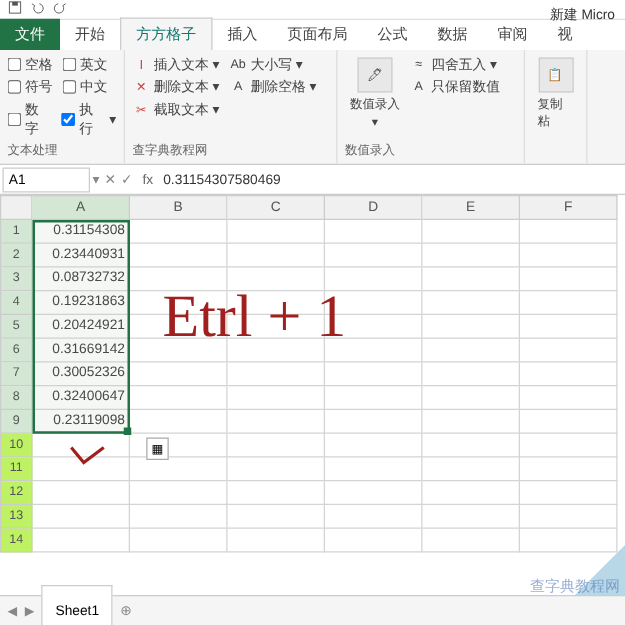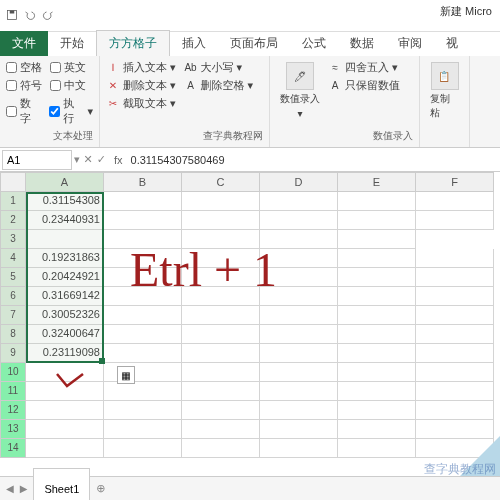--- a/index.html
+++ b/index.html
@@ -1,46 +1,46 @@
 <!DOCTYPE html>
 <html><head>
 <meta charset="utf-8">
 <style>
 *{box-sizing:border-box;margin:0;padding:0;font-family:"Microsoft YaHei",SimSun,sans-serif}
 body{width:500px;height:500px;background:#fff;font-size:11px;overflow:hidden;position:relative}
-.qat{height:32px;background:#fff;border-bottom:1px solid #ddd;display:flex;align-items:center;padding:0 6px;gap:6px}
+.qat{height:16px;background:#fff;border-bottom:1px solid #ddd;display:flex;align-items:center;padding:0 6px;gap:6px}
 .qat svg{width:12px;height:12px}
 .title{position:absolute;right:8px;top:4px;font-size:11px;color:#333}
 .tabs{height:24px;display:flex;align-items:flex-end;background:#fff}
 .tab{padding:4px 12px;font-size:12px;color:#444;cursor:pointer}
 .tab.file{background:#217346;color:#fff}
 .tab.active{background:#f5f5f5;border:1px solid #ccc;border-bottom:none;color:#0f766e}
 .ribbon{height:92px;background:#f5f5f5;border-bottom:1px solid #ccc;display:flex}
 .group{border-right:1px solid #ddd;padding:4px 6px;display:flex;flex-direction:column;justify-content:space-between}
-.group-label{text-align:right;font-size:10px;color:#666;padding-top:2px}
+.group-label{text-align:left;font-size:10px;color:#666;padding-top:2px}
 .g1-items{display:flex;flex-direction:column;gap:3px}
 .chk{display:flex;align-items:center;gap:3px;font-size:11px;color:#444}
 .chk input{width:11px;height:11px}
 .g2-items,.g3-items{display:flex;flex-direction:column;gap:3px}
 .ritem{display:flex;align-items:center;gap:3px;font-size:11px;color:#444;white-space:nowrap}
 .ico{width:14px;height:14px;display:inline-flex;align-items:center;justify-content:center;font-size:10px}
 .bigbtn{display:flex;flex-direction:column;align-items:center;gap:2px;padding:2px 4px;font-size:10px;color:#444}
 .bigico{width:28px;height:28px;background:#e8e8e8;border:1px solid #ccc;display:flex;align-items:center;justify-content:center}
 .namebox{height:24px;display:flex;align-items:center;border-bottom:1px solid #ccc}
 .nb{width:70px;border:1px solid #ccc;height:20px;margin:2px;padding:0 4px;font-size:11px;display:flex;align-items:center;background:#fff}
 .fx-btns{display:flex;gap:4px;padding:0 4px;color:#888}
 .fx{font-size:11px;color:#666;padding:0 4px}
 .fv{flex:1;font-size:11px;padding:0 4px;color:#333}
 .grid{position:relative;width:100%;height:336px;overflow:hidden}
 .colhdr{display:flex;height:20px}
 .corner{width:26px;height:20px;background:#f0f0f0;border:1px solid #ccc}
 .ch{width:78px;height:20px;background:#f0f0f0;border:1px solid #ccc;border-left:none;text-align:center;font-size:11px;color:#555;line-height:18px}
 .ch.sel{background:#d4e6d4}
 .row{display:flex;height:19px}
-.rh{width:26px;height:19px;background:#86efac;border:1px solid #ccc;border-top:none;text-align:center;font-size:10px;color:#555;line-height:17px}
+.rh{width:26px;height:19px;background:#bef264;border:1px solid #ccc;border-top:none;text-align:center;font-size:10px;color:#555;line-height:17px}
 .rh.sel{background:#d4e6d4}
 .cell{width:78px;height:19px;border-right:1px solid #d4d4d4;border-bottom:1px solid #d4d4d4;font-size:11px;padding:0 3px;line-height:17px;text-align:right;color:#333}
 .sel-range{position:absolute;left:26px;top:20px;width:78px;height:171px;border:2px solid #217346;pointer-events:none;background:rgba(180,200,180,0.15)}
 .sel-handle{position:absolute;width:6px;height:6px;background:#217346;right:-3px;bottom:-3px}
 .qa-btn{position:absolute;left:117px;top:194px;width:18px;height:18px;border:1px solid #aaa;background:#fff;display:flex;align-items:center;justify-content:center;font-size:10px}
 .ann{position:absolute;pointer-events:none}
 .ann-text{left:130px;top:70px;font-size:48px;color:#a02020;font-family:cursive;font-weight:normal}
 .ann-check{left:55px;top:200px}
 .sheets{height:24px;border-top:1px solid #ccc;display:flex;align-items:center;background:#f5f5f5;padding:0 6px;gap:6px;position:absolute;bottom:0;width:100%}
 .sheet-nav{color:#888;font-size:10px}
@@ -184,20 +184,21 @@
         <div class="rh sel">2</div>
         <div class="cell">0.23440931</div>
         <div class="cell"></div>
         <div class="cell"></div>
         <div class="cell"></div>
         <div class="cell"></div>
         <div class="cell"></div>
       </div>
       <div class="row">
         <div class="rh sel">3</div>
+        <div class="cell">0.08732732</div>
         <div class="cell"></div>
         <div class="cell"></div>
         <div class="cell"></div>
         <div class="cell"></div>
         <div class="cell"></div>
       </div>
       <div class="row">
         <div class="rh sel">4</div>
         <div class="cell">0.19231863</div>
         <div class="cell"></div>

